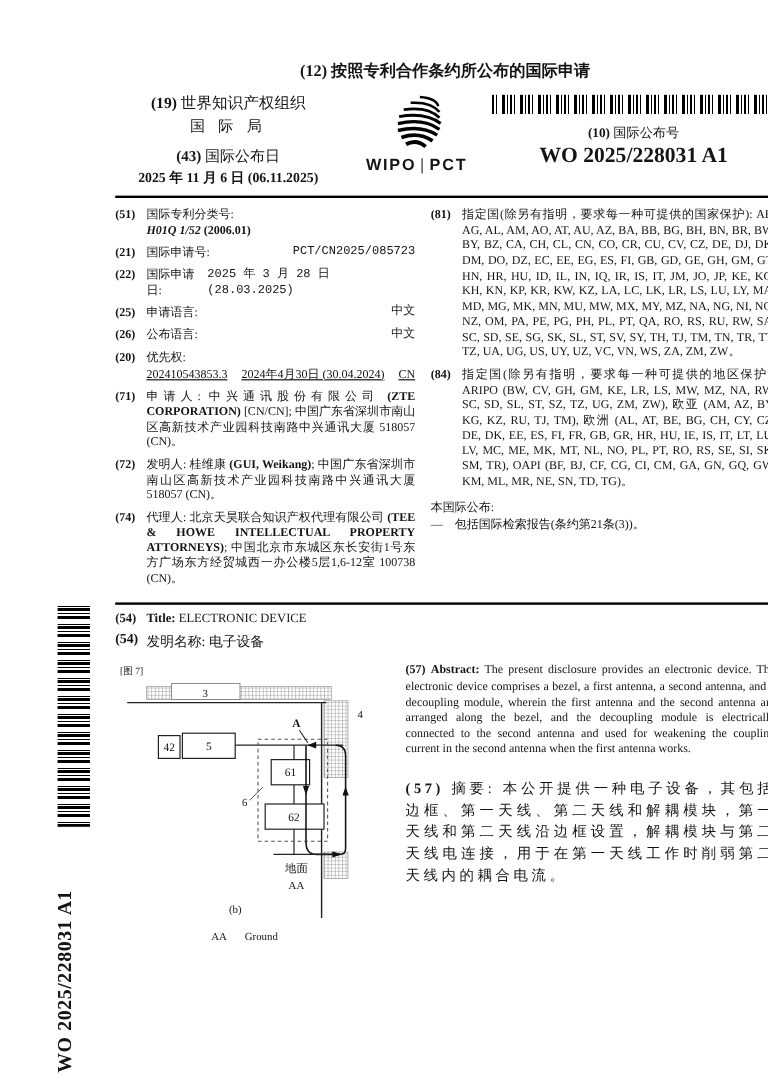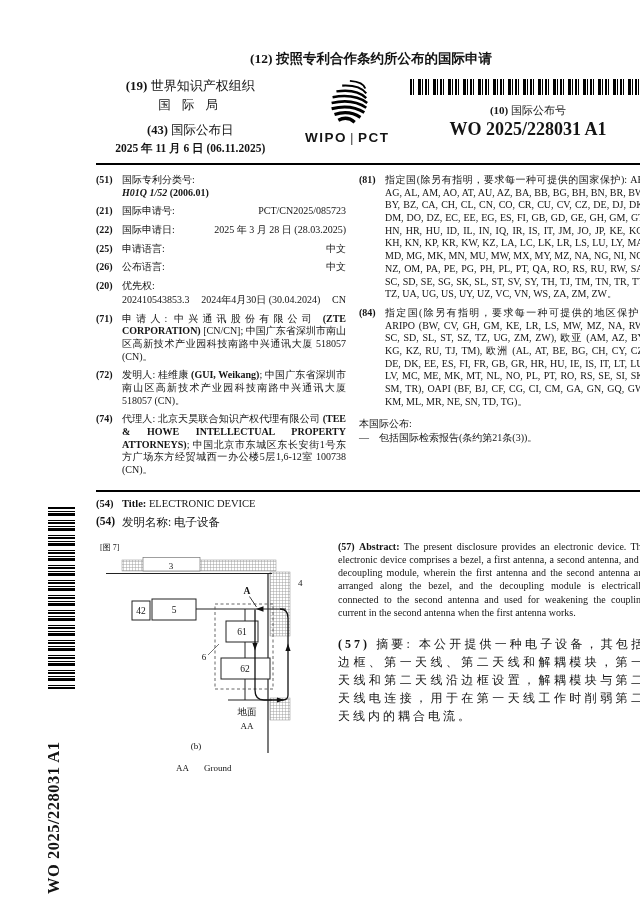--- a/index.html
+++ b/index.html
@@ -31,24 +31,24 @@
   .rule{border:none;border-top:2px solid #000;margin:7px 0 0 0;}
 
   
   .biblio{display:flex;gap:13px;margin-top:9px;font-size:10px;line-height:1.27;}
   .col-l{width:250px;}
   .col-r{flex:1;}
   .row{display:flex;margin-bottom:6px;}
   .num{width:26px;flex:none;font-weight:bold;}
   .fbody{flex:1;}
   .kv{display:flex;}
-  .kv .val{margin-left:auto;text-align:center;}
+  .kv .val{margin-left:auto;text-align:left;font-family:Liberation Mono, monospace;}
   .ipc-val{font-weight:bold;font-style:italic;}
   .ipc-ed{font-weight:bold;font-style:normal;}
-  .prio-line{display:flex;justify-content:space-between;margin-top:1px;}
+  .prio-line{display:flex;justify-content:space-between;margin-top:1px;text-decoration:underline;}
   .para{text-align:justify;text-align-last:left;}
   .en-bold{font-weight:bold;}
   .note-item{display:flex;margin-top:1px;}
   .note-dash{width:20px;flex:none;}
 
   
   .t54{display:flex;font-size:10.5px;margin-top:6px;}
   .t54 .lbl{font-weight:bold;}
   .t54cn{display:flex;font-size:11.5px;margin-top:6px;}
   .main-row{display:flex;margin-top:10px;gap:2px;}

